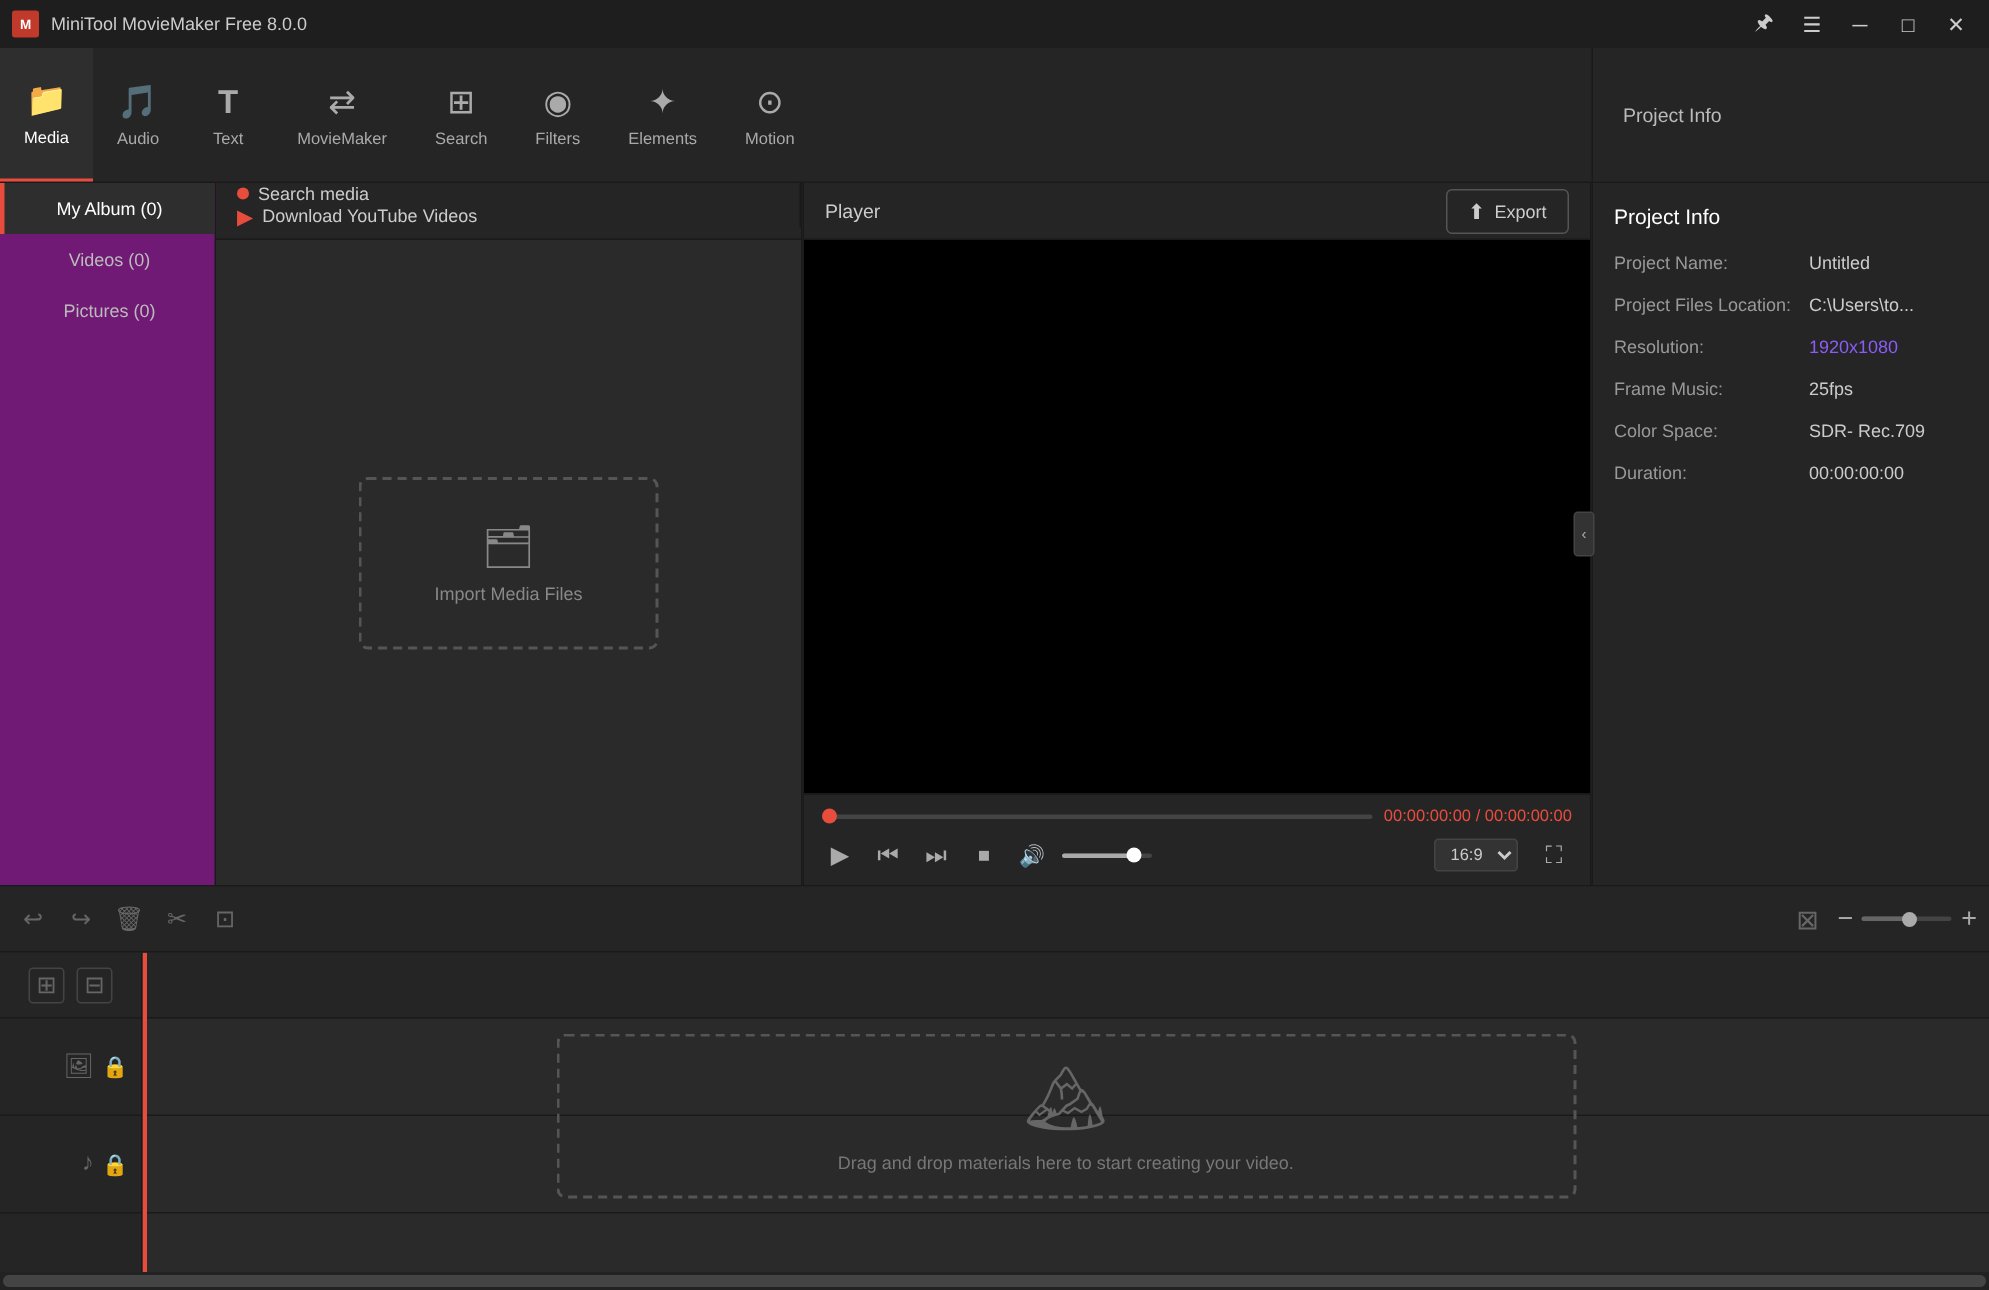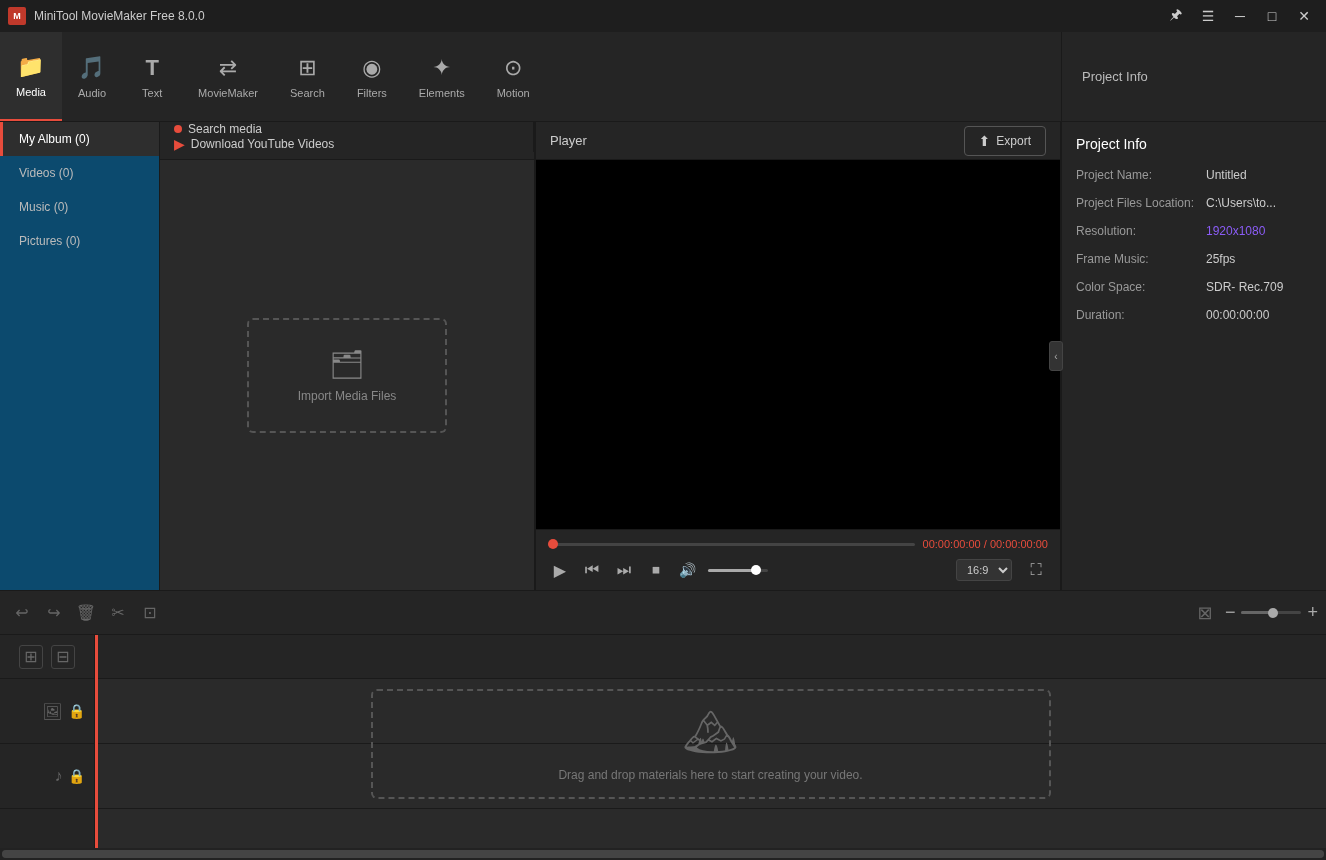--- a/index.html
+++ b/index.html
@@ -198,29 +198,26 @@
       <span style="color:#bbb;font-size:13px;">Project Info</span>
     </div>
   </div>
 
   <div id="middle-row" style="display:flex;flex:1;overflow:hidden;">
 
     <div id="left-area" style="display:flex;flex-direction:column;width:535px;border-right:1px solid #1a1a1a;">
 
       <div id="left-top" style="display:flex;flex:1;overflow:hidden;">
 
-        <div id="sidebar-nav" style="width:160px;background:#0c4a6e;border-right:1px solid #1a1a1a;">
+        <div id="sidebar-nav" style="width:144px;background:#701a75;border-right:1px solid #1a1a1a;text-align:center;">
           <div class="sidebar-item active">
             <span>My Album (0)</span>
           </div>
           <div class="sidebar-item">
             <span>Videos (0)</span>
-          </div>
-          <div class="sidebar-item">
-            <span>Music (0)</span>
           </div>
           <div class="sidebar-item">
             <span>Pictures (0)</span>
           </div>
         </div>
 
         <div id="media-content" style="flex:1;background:#2a2a2a;display:flex;flex-direction:column;">
 
           <div id="content-tabs" style="display:flex;background:#252525;border-bottom:1px solid #1a1a1a;height:38px;flex-direction:column;">
             <div class="content-tab" style="display:flex;align-items:center;gap:6px;padding:0 14px;cursor:pointer;color:#ccc;font-size:12px;border-right:1px solid #1a1a1a;">

